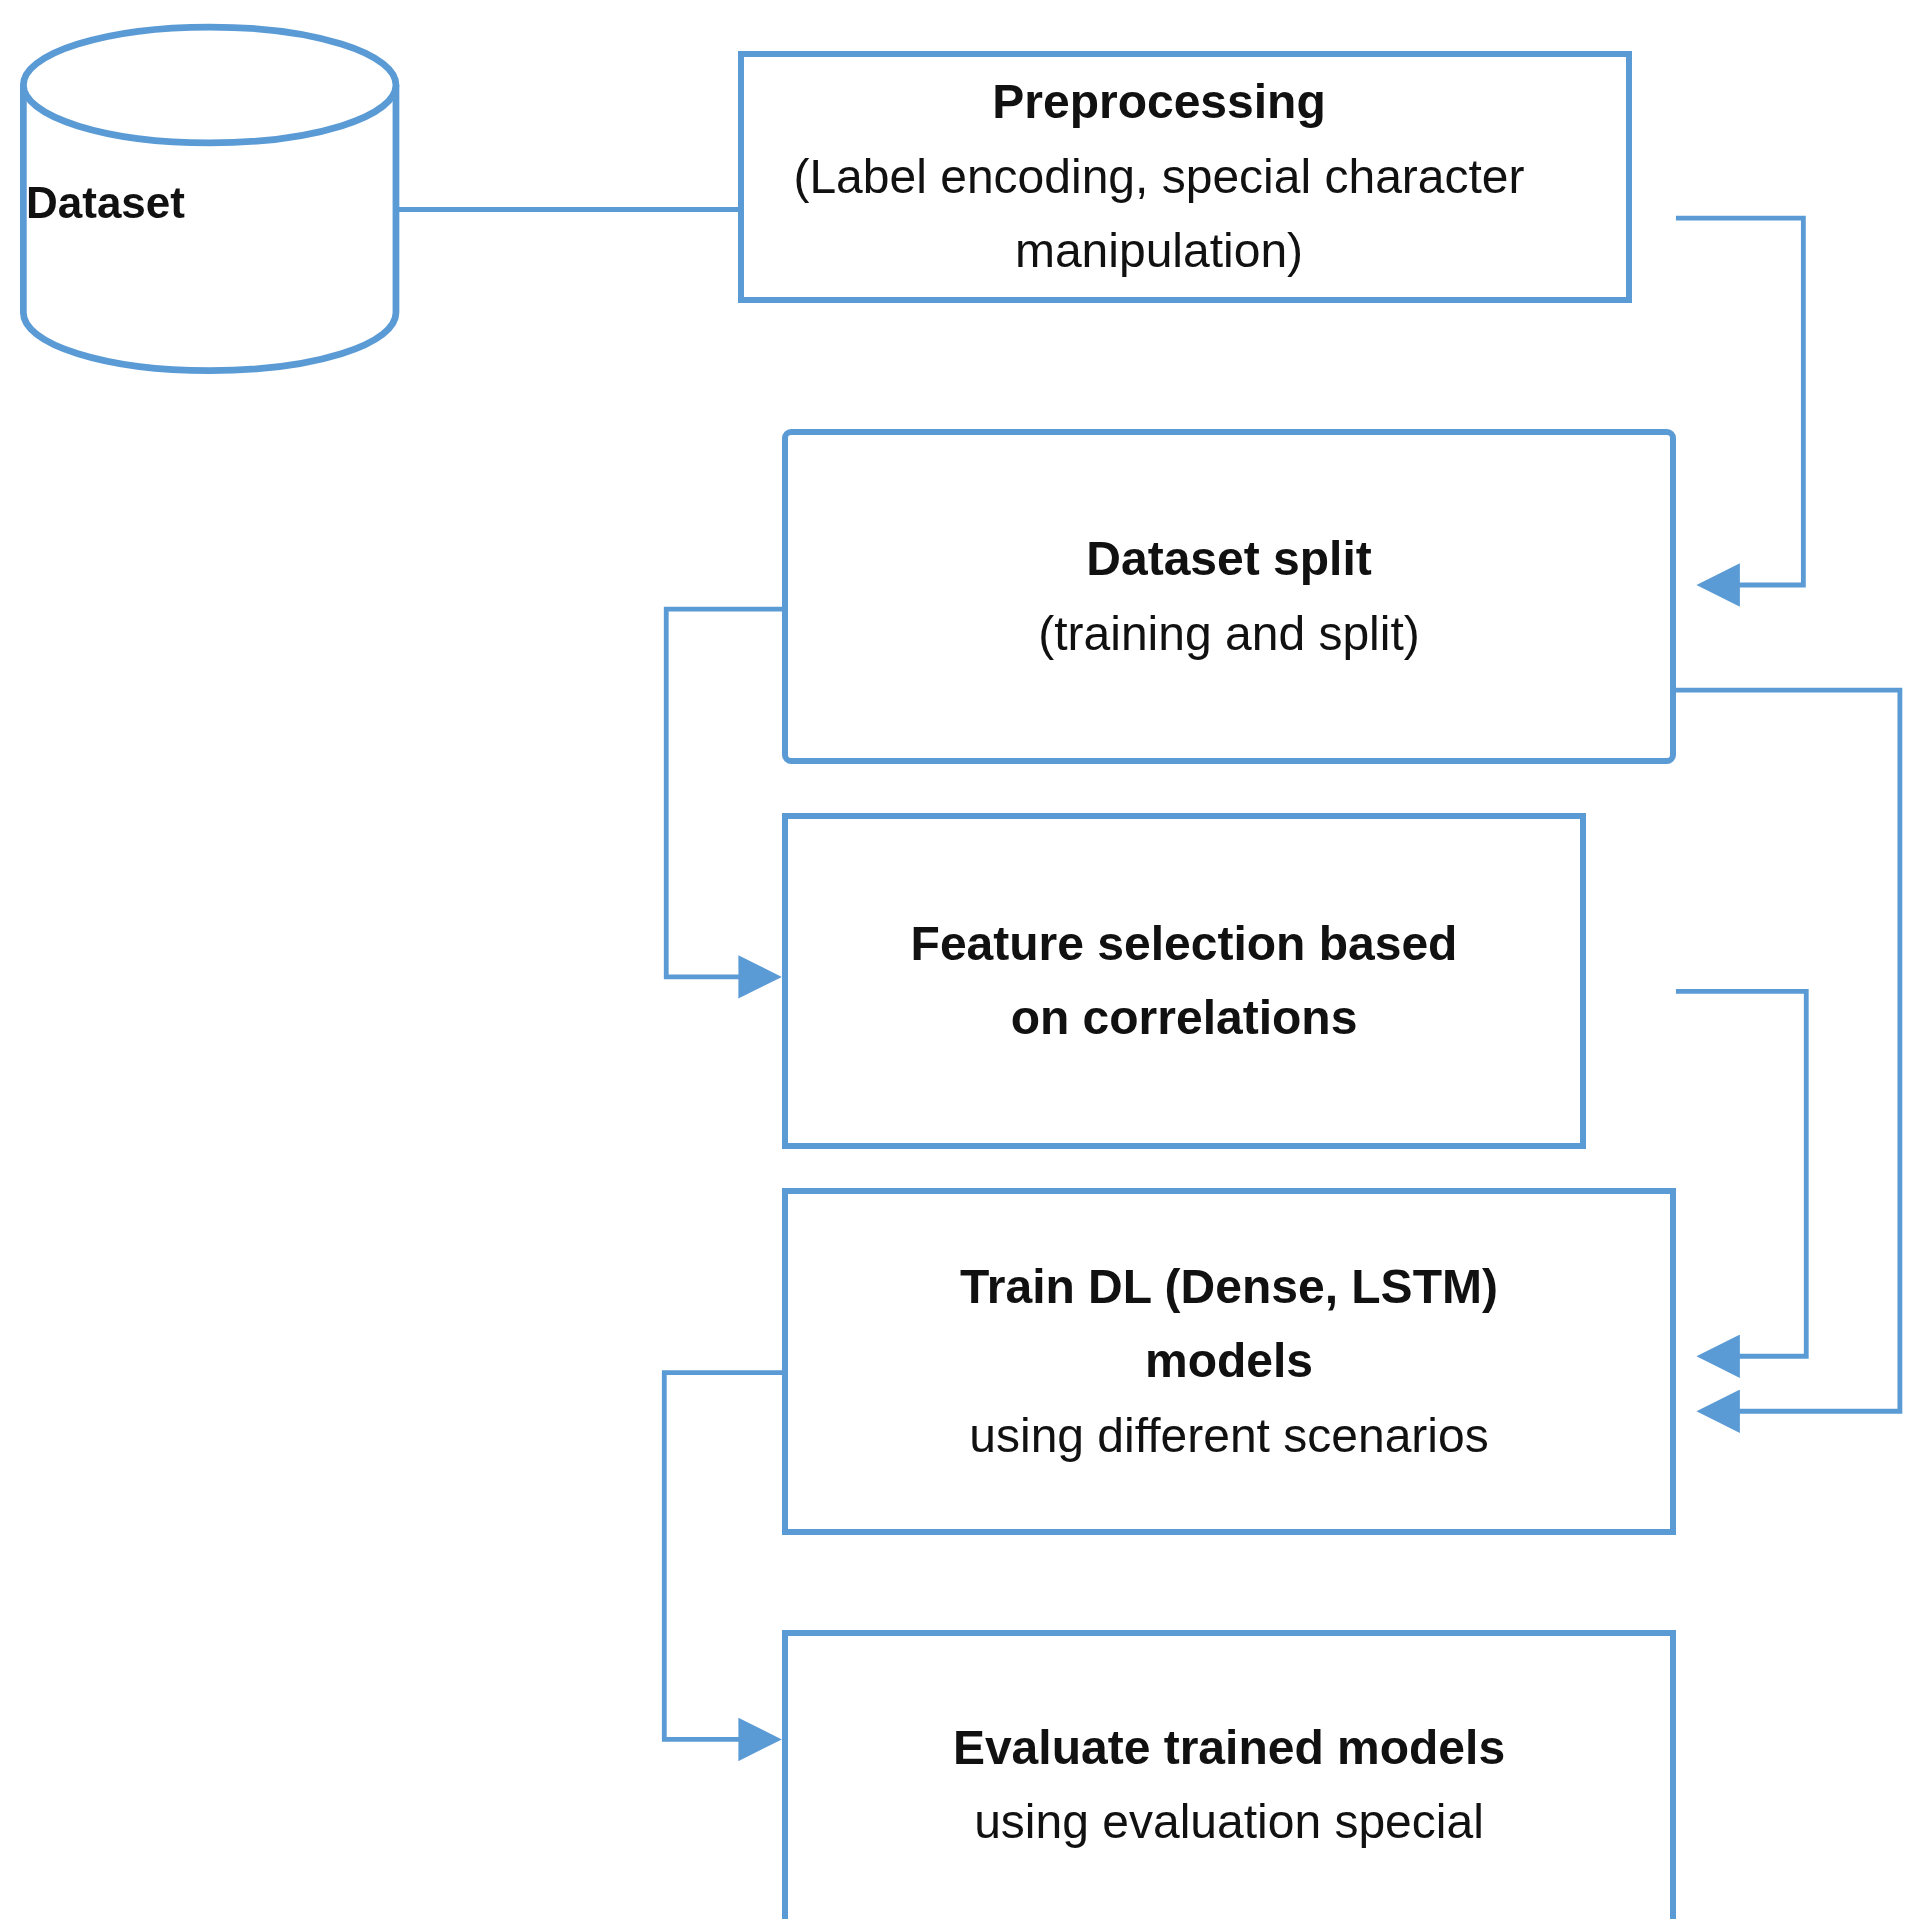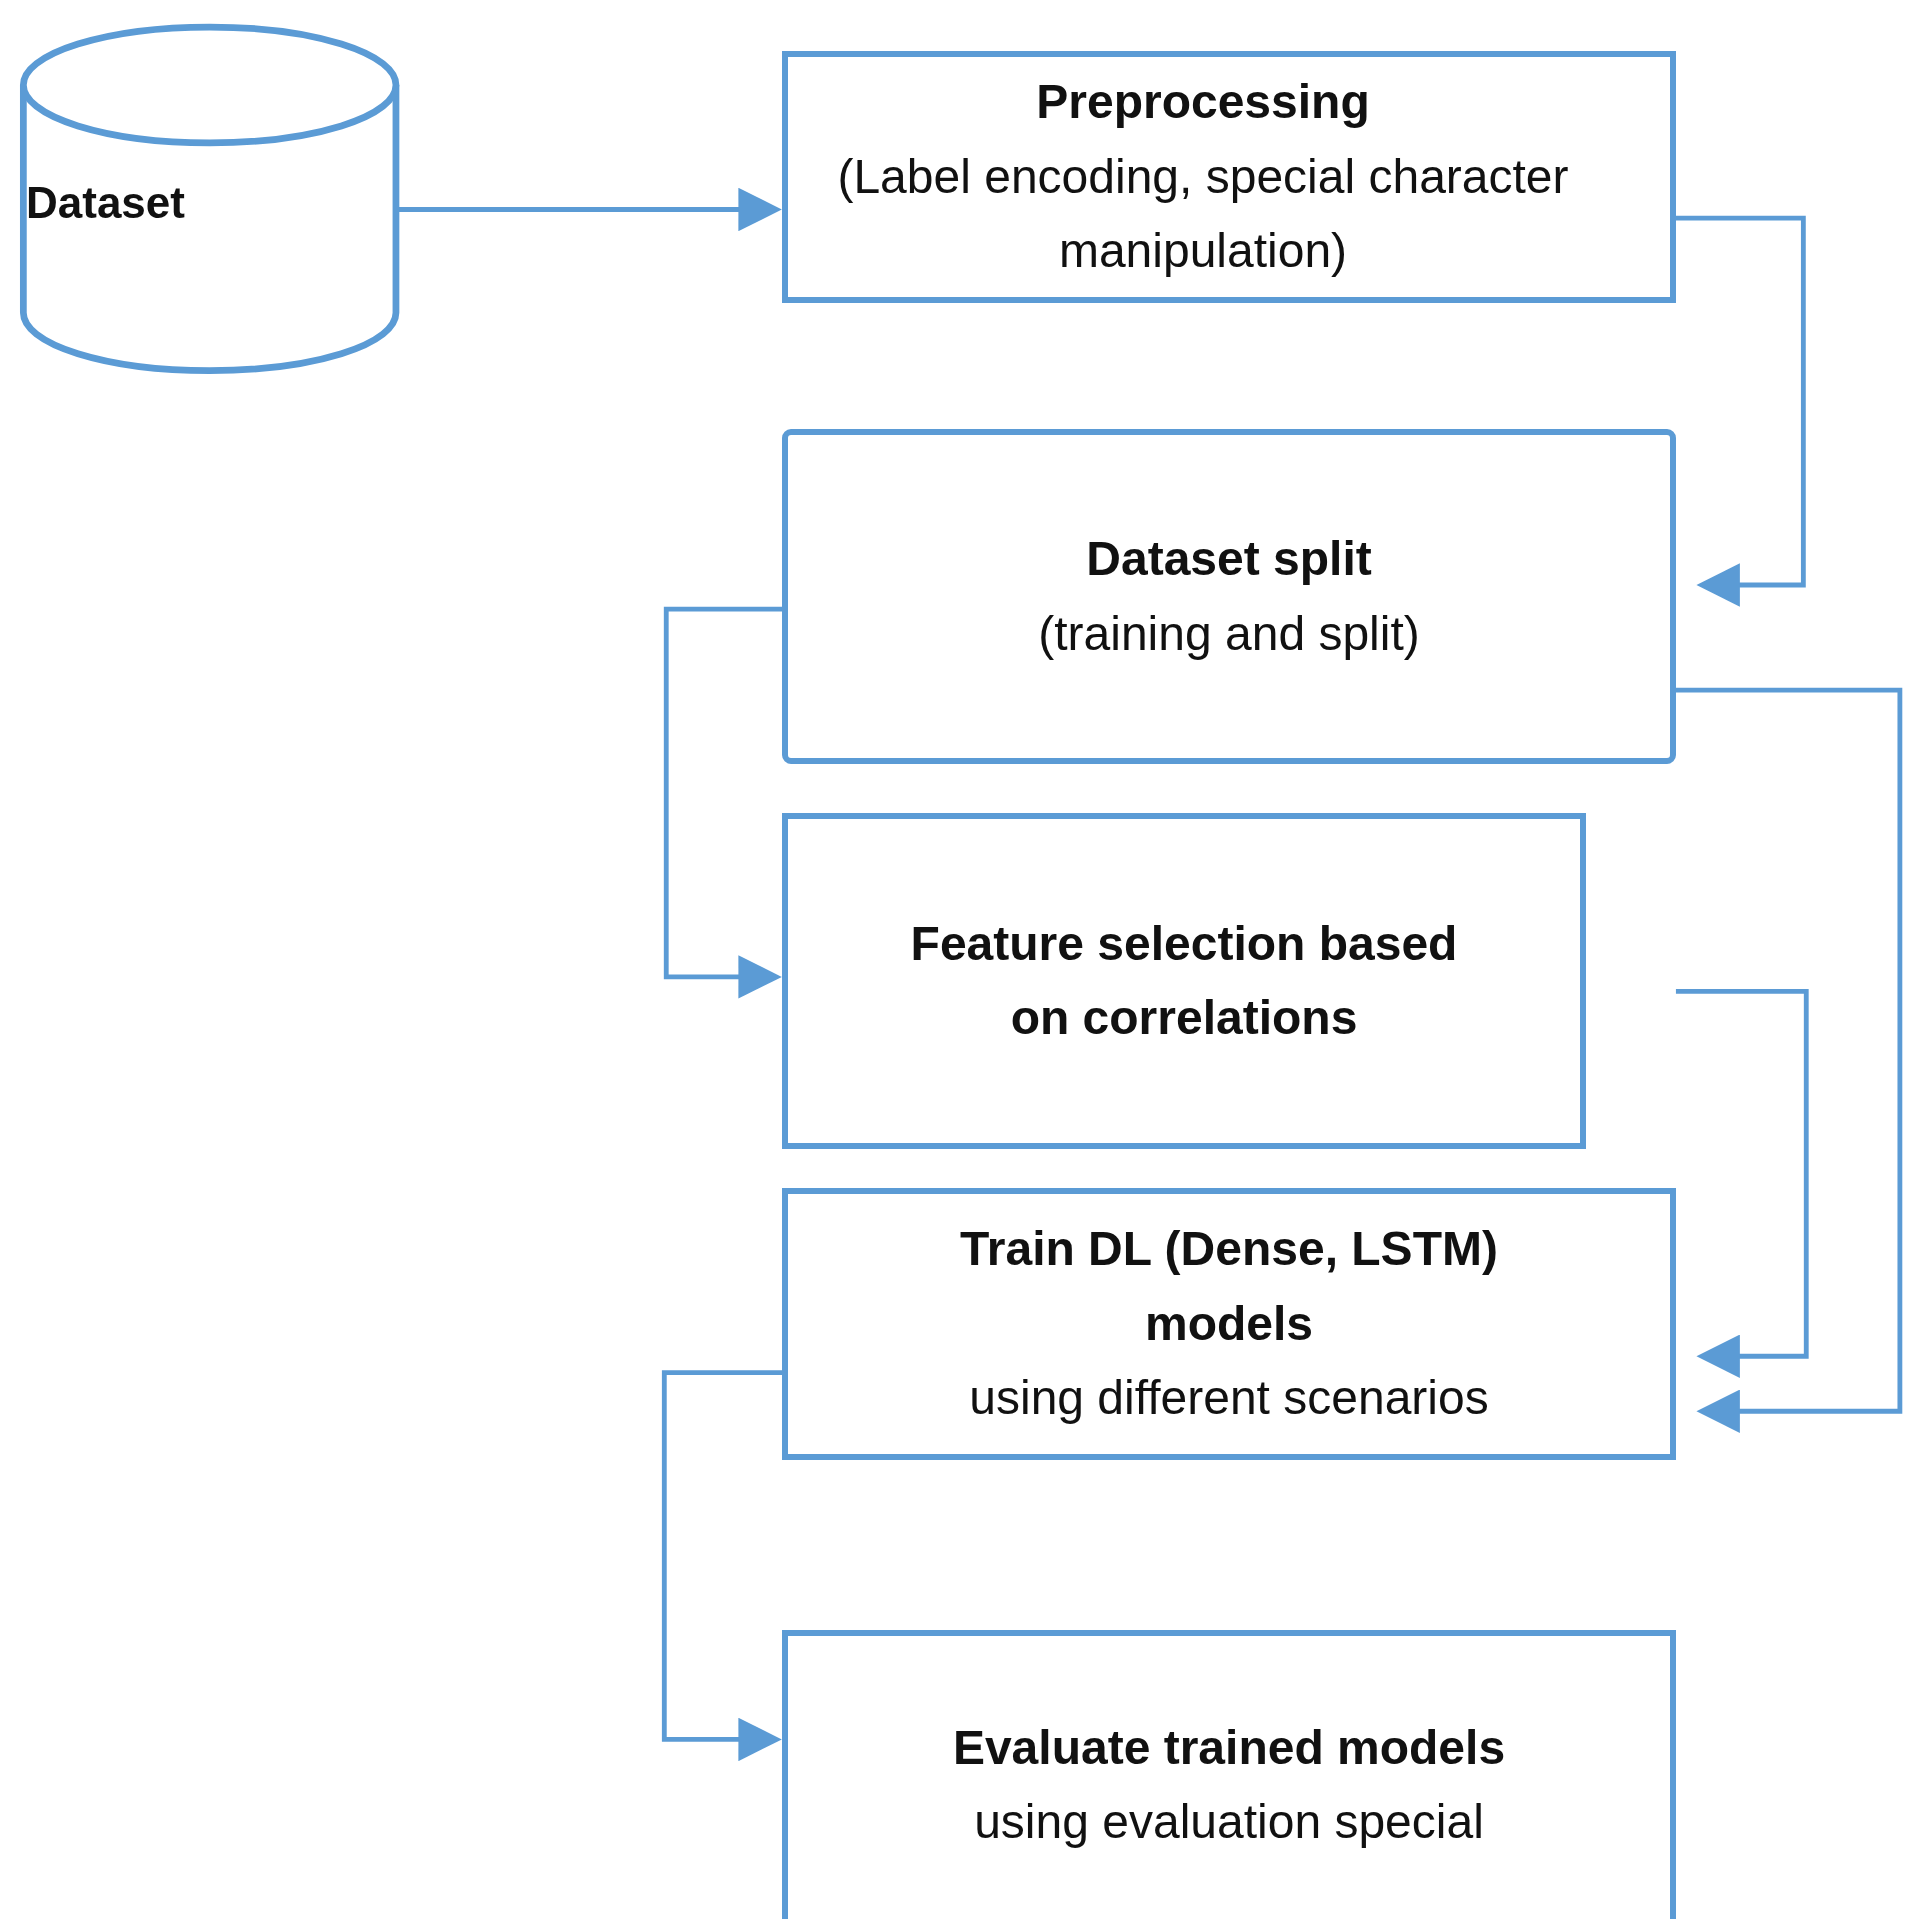--- a/index.html
+++ b/index.html
@@ -16,24 +16,24 @@
     text-align:center; color:var(--ink);
     padding:9.7px 92px; line-height:1.55;
   }
   .box-title { font-weight:bold; font-size:48px; }
   .box-subtitle { font-weight:normal; font-size:48px; }
   .cyl-label {
     position:absolute; left:26px; top:178px; width:367px;
     text-align:left; font-weight:bold; font-size:44px; color:var(--ink);
   }
   
-  .b-preprocessing     { left:782px; top:51px;   width:894px; height:252px;padding-left:40px; }
+  .b-preprocessing     { left:738px; top:51px;   width:894px; height:252px;padding-left:40px; }
   .b-dataset-split     { left:782px; top:429px;  width:894px; height:335px;border-radius:9px; }
   .b-feature-selection { left:782px; top:813px;  width:804px; height:336px; }
-  .b-train-dl          { left:782px; top:1188px; width:894px; height:272px; }
+  .b-train-dl          { left:782px; top:1188px; width:894px; height:347px; }
   .b-evaluate          { left:782px; top:1590px; width:894px; height:310px;margin-top:40px; }
 </style>
 </head>
 <body>
 
 <div class="canvas">
 
   <svg class="layer" viewBox="0 0 1999 1988">
     <defs>
       <marker id="arrow" viewBox="0 0 10 10" refX="8.5" refY="5" markerWidth="9" markerHeight="9" orient="auto-start-reverse">

